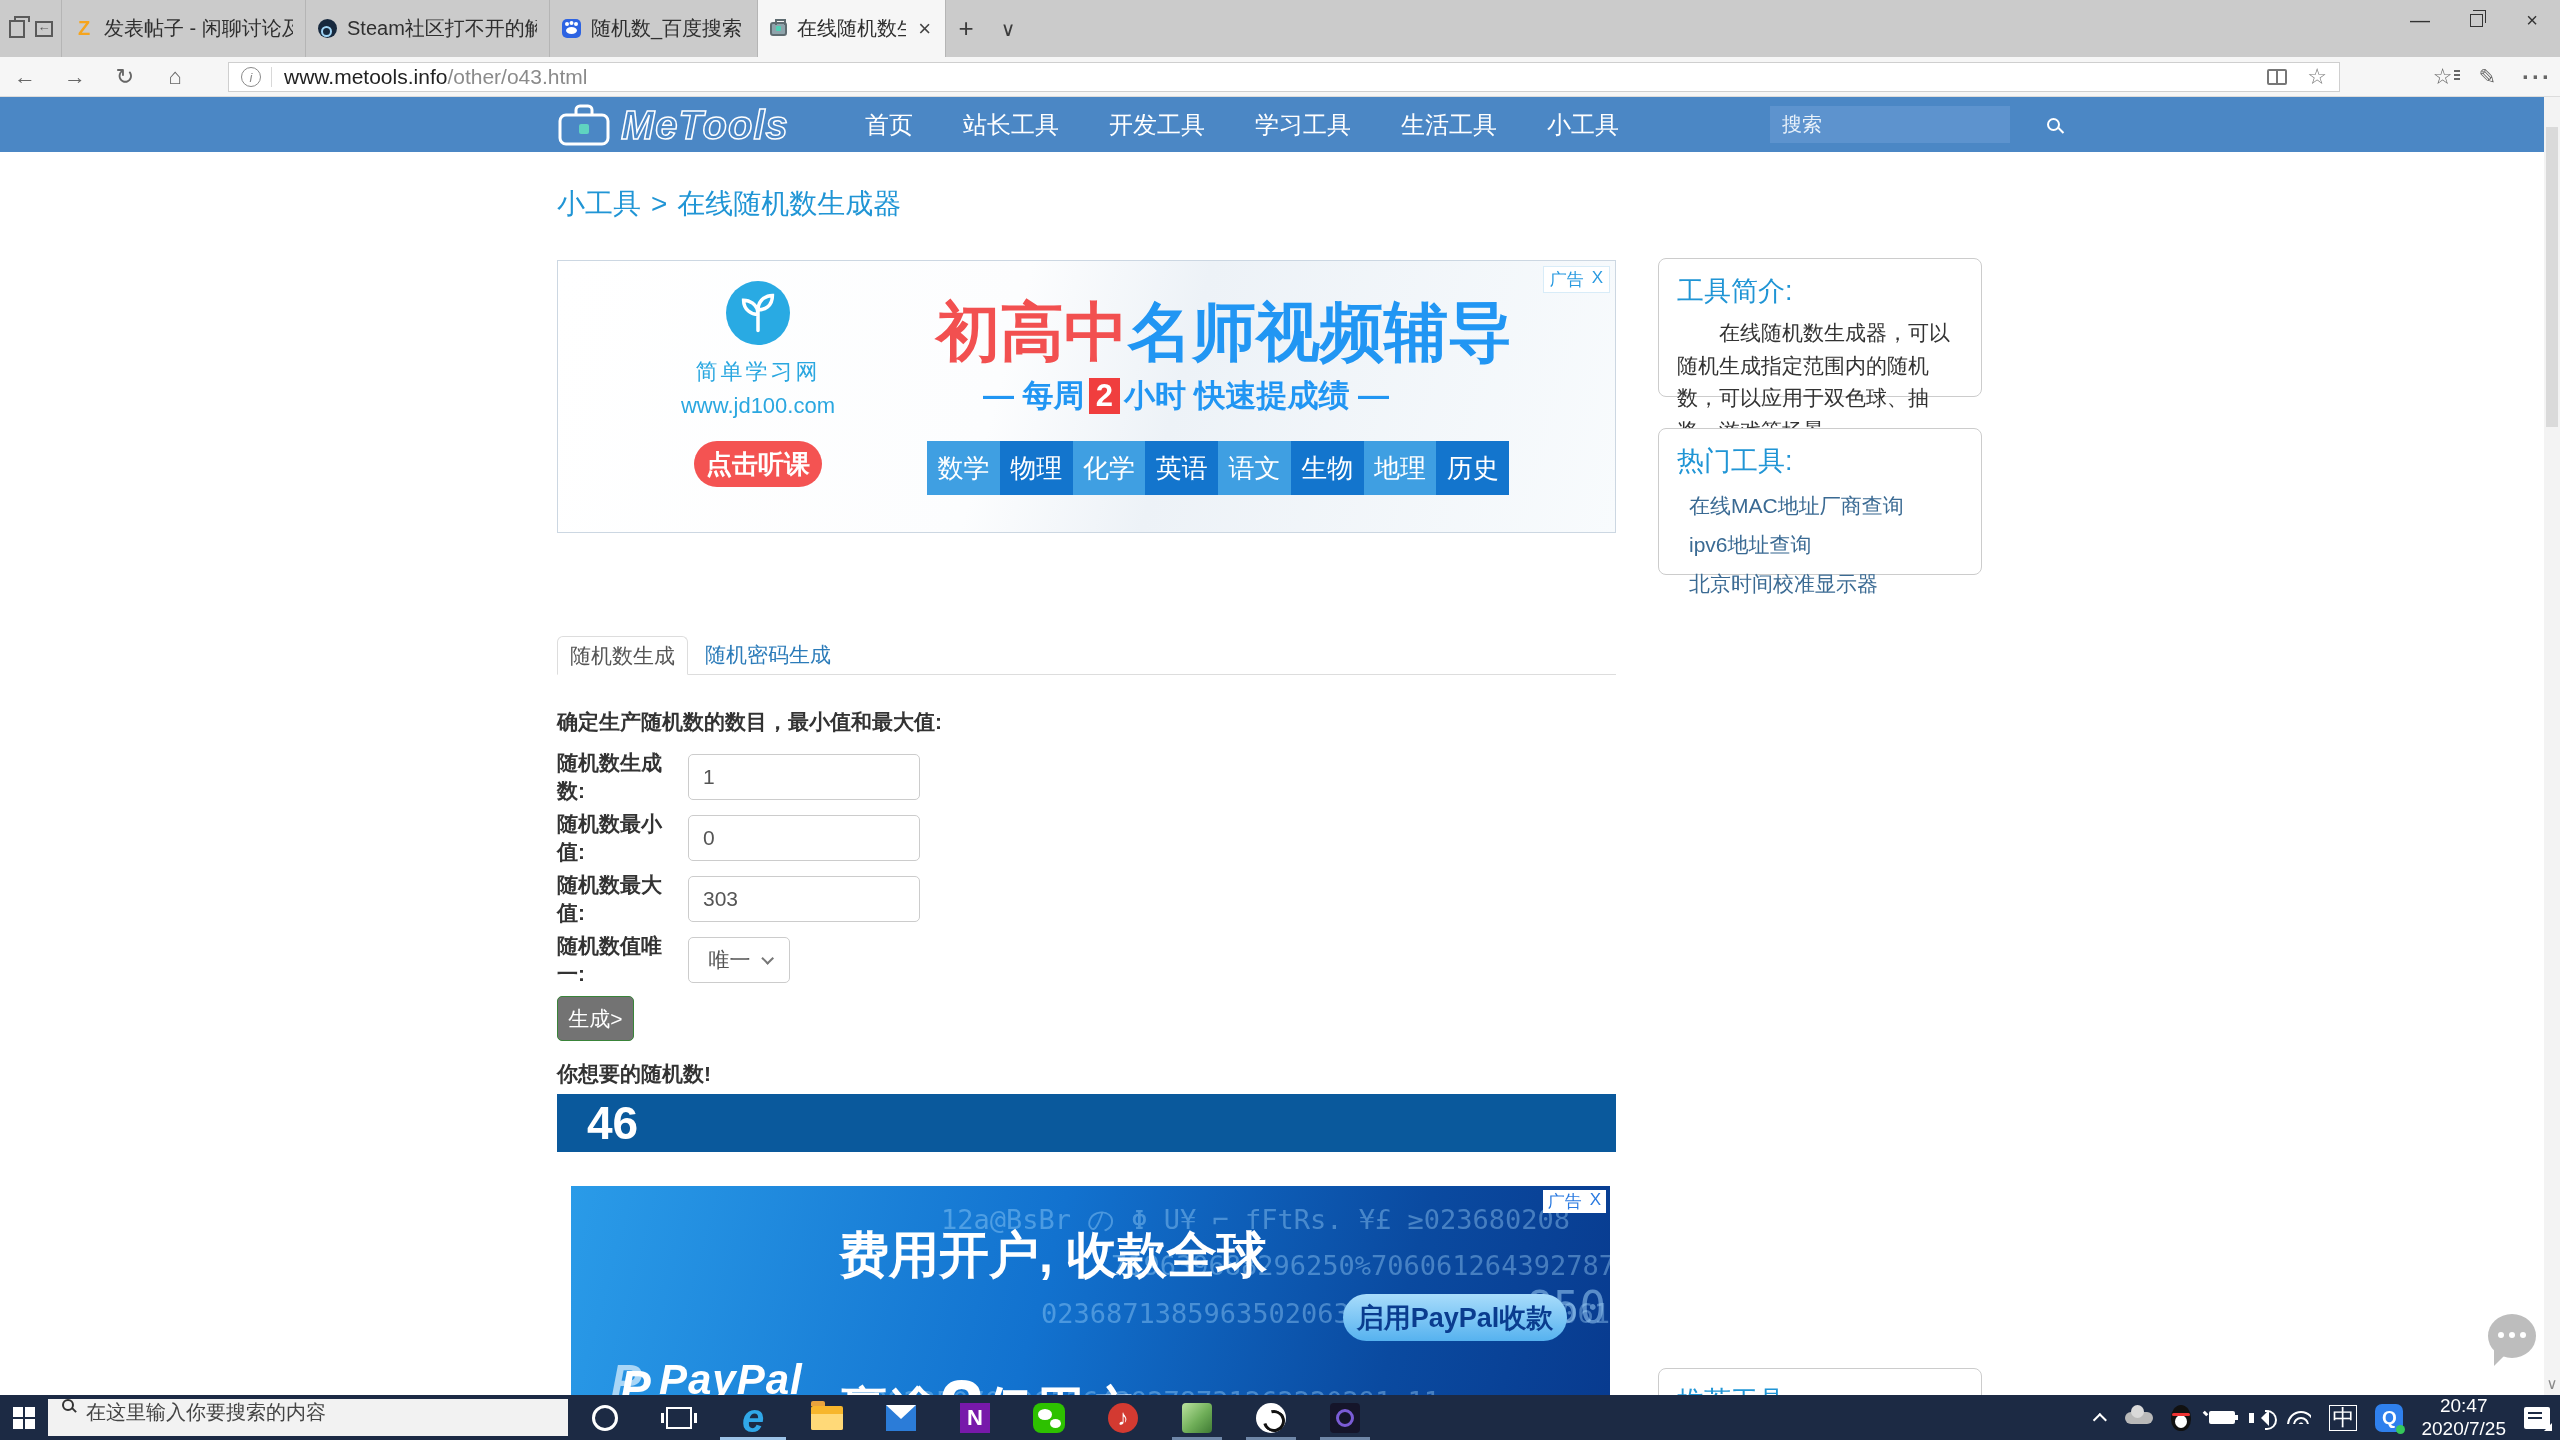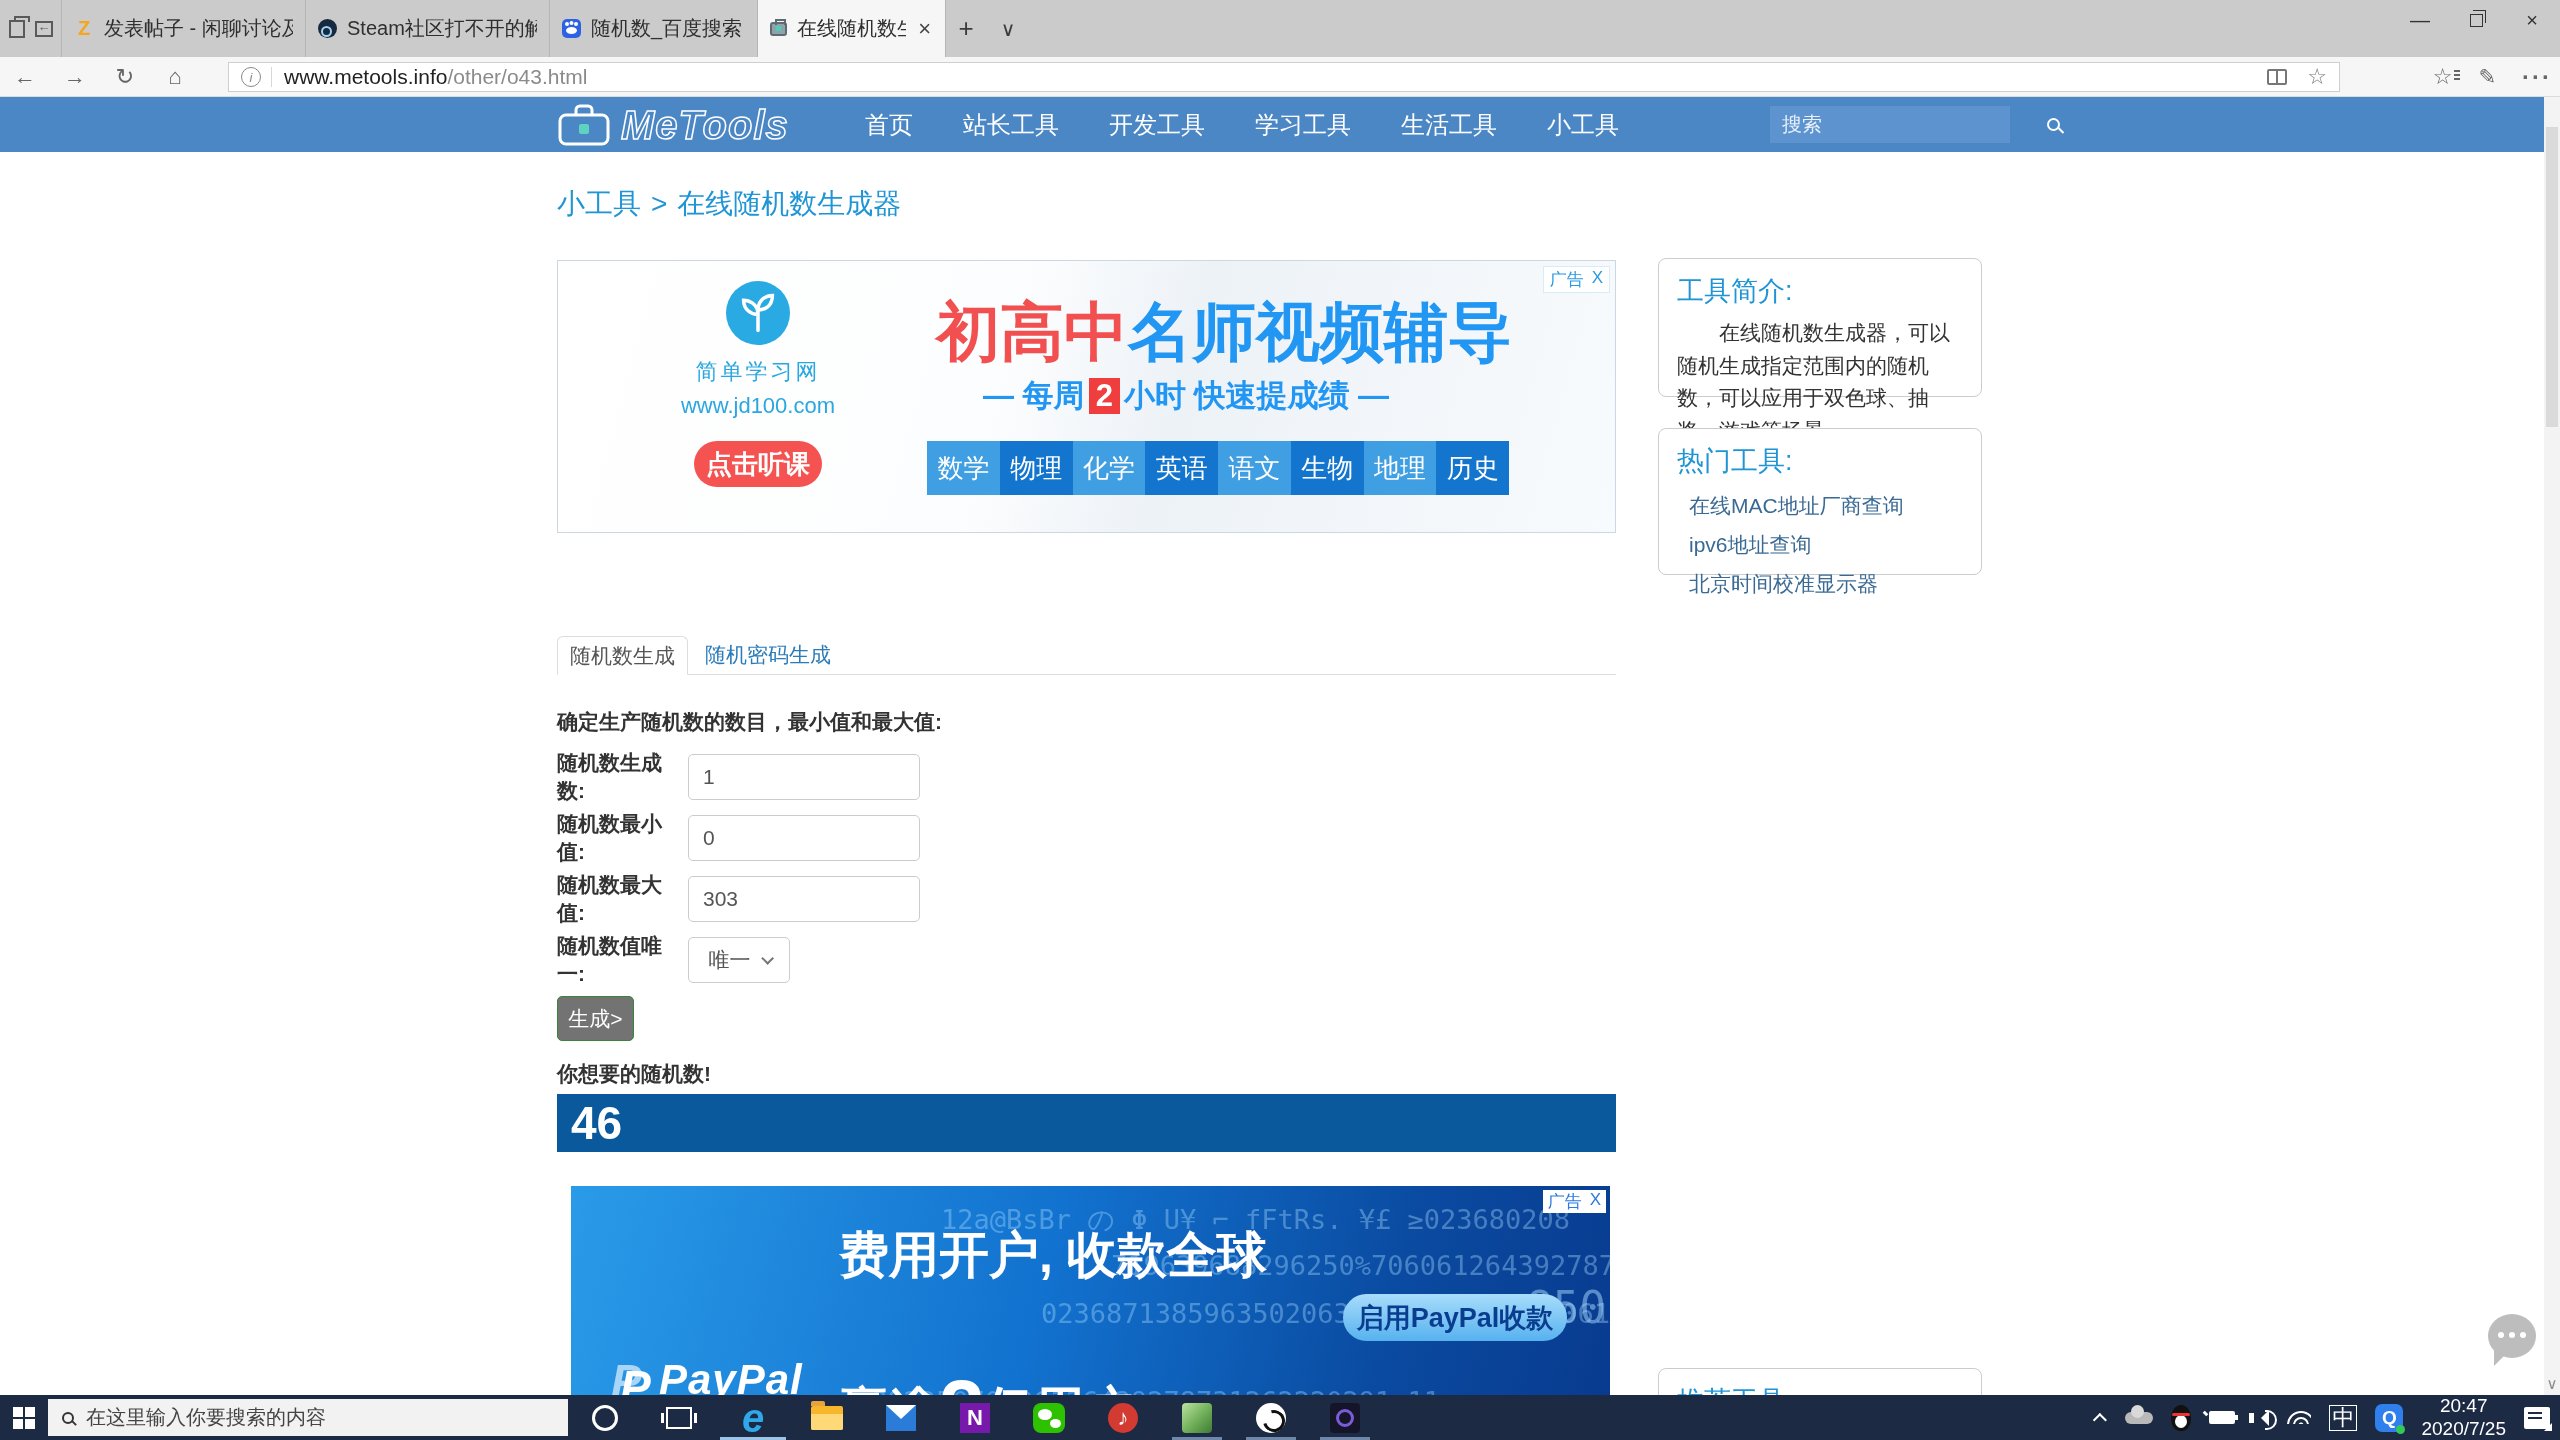--- a/index.html
+++ b/index.html
@@ -105,21 +105,21 @@
   .gen-instruction { position:absolute; left:557px; top:708px; font-size:21px; font-weight:bold; color:#333; }
   .form-row { position:absolute; left:557px; height:46px; display:flex; align-items:center; }
   .row-1 { top:754px; } .row-2 { top:815px; } .row-3 { top:876px; } .row-4 { top:937px; }
   .form-label { font-size:21px; font-weight:bold; color:#333; width:131px; }
   .form-input { width:232px; height:46px; border:1px solid #ccc; border-radius:5px; font-size:21px; color:#555; padding-left:14px; outline:none; font-family:inherit; }
   .select-box { width:102px; height:46px; border:1px solid #ccc; border-radius:5px; display:flex; align-items:center; justify-content:center; gap:10px; font-size:21px; color:#555; background:#fff; }
   .chev { width:9px; height:9px; border-right:2px solid #777; border-bottom:2px solid #777; transform:rotate(45deg) translateY(-3px); }
   .gen-btn { position:absolute; left:557px; top:996px; width:77px; height:45px; background:#737373; border:1px solid #398439; border-radius:5px; color:#fff; font-size:21px; display:flex; align-items:center; justify-content:center; }
   .result-caption { position:absolute; left:557px; top:1060px; font-size:21px; font-weight:bold; color:#333; }
   .result-bar { position:absolute; left:557px; top:1094px; width:1059px; height:58px; background:#0a599c; display:flex; align-items:center; }
-  .result-value { color:#fff; font-size:46px; font-weight:bold; padding-left:14px; }
+  .result-value { color:#fff; font-size:46px; font-weight:bold; padding-left:30px; }
 
   
   .ad2 { position:absolute; left:571px; top:1186px; width:1039px; height:254px; overflow:hidden;
          background:linear-gradient(105deg,#2a9be8 0%,#1272cf 45%,#0a4aa0 78%,#083a8e 100%); }
   .wm { position:absolute; color:rgba(170,220,255,0.38); font-size:27px; white-space:nowrap; font-family:"DejaVu Sans Mono",monospace; }
   .wm-0 { top:16px; left:370px; } .wm-1 { top:64px; left:540px; } .wm-2 { top:112px; left:470px; }
   .wm-3 { top:200px; left:300px; } .wm-4 { top:96px; right:4px; font-size:44px; color:rgba(170,220,255,0.5); }
   .ad2-badge { position:absolute; top:4px; right:4px; background:#fff; color:#2a7ae0; font-size:17px; padding:0 5px; display:flex; gap:8px; z-index:3; }
   .pp-logo { position:absolute; left:40px; top:168px; display:flex; align-items:center; gap:8px; z-index:2; }
   .pp-mark { position:relative; width:40px; height:52px; }
@@ -143,21 +143,21 @@
   .chat-bubble .dots { position:absolute; left:10px; top:18px; width:6px; height:6px; border-radius:50%; background:#fff; box-shadow:11px 0 0 #fff, 22px 0 0 #fff; }
   .scrollbar { position:absolute; right:0; top:97px; width:16px; height:1298px; background:#f3f3f3; z-index:4; }
   .scroll-thumb { position:absolute; left:2px; top:30px; width:12px; height:300px; background:#dadada; }
   .scroll-down { position:absolute; left:0; bottom:2px; width:16px; text-align:center; color:#8a8a8a; font-size:15px; }
 
   
   .taskbar { position:absolute; left:0; top:1395px; width:2560px; height:45px; background:#1c2a44; display:flex; align-items:center; z-index:100; }
   .tb-start { width:48px; height:45px; display:flex; align-items:center; justify-content:center; }
   .winlogo { display:grid; grid-template-columns:10px 10px; grid-template-rows:10px 10px; gap:2px; }
   .winlogo span { background:#fff; }
-  .tb-search { width:520px; height:37px; background:#f2f2f2; display:flex; align-items:center; gap:12px; padding-left:14px; }
+  .tb-search { width:520px; height:37px; background:#f2f2f2; display:flex; align-items:flex-start; gap:12px; padding-left:14px; }
   .tb-search .mag2 { width:12px; height:12px; border:2px solid #333; border-radius:50%; position:relative; flex:0 0 auto; }
   .tb-search .mag2::after { content:""; position:absolute; width:2px; height:6px; background:#333; transform:rotate(-45deg); right:-3px; bottom:-4px; }
   .tb-search-text { font-size:20px; color:#444; }
   .tb-icons { display:flex; align-items:center; }
   .tb-btn { width:74px; height:45px; display:flex; align-items:center; justify-content:center; position:relative; }
   .tb-btn .underline { position:absolute; bottom:0; left:12px; right:12px; height:3px; background:#6f87a8; }
   .tb-btn .underline.bright { background:#9cc3e8; left:4px; right:4px; }
   .cortana { width:26px; height:26px; border:3px solid #fff; border-radius:50%; }
   .taskview { width:26px; height:22px; border:2px solid #fff; position:relative; }
   .taskview::before { content:""; position:absolute; left:-7px; top:4px; width:3px; height:10px; background:#fff; }

